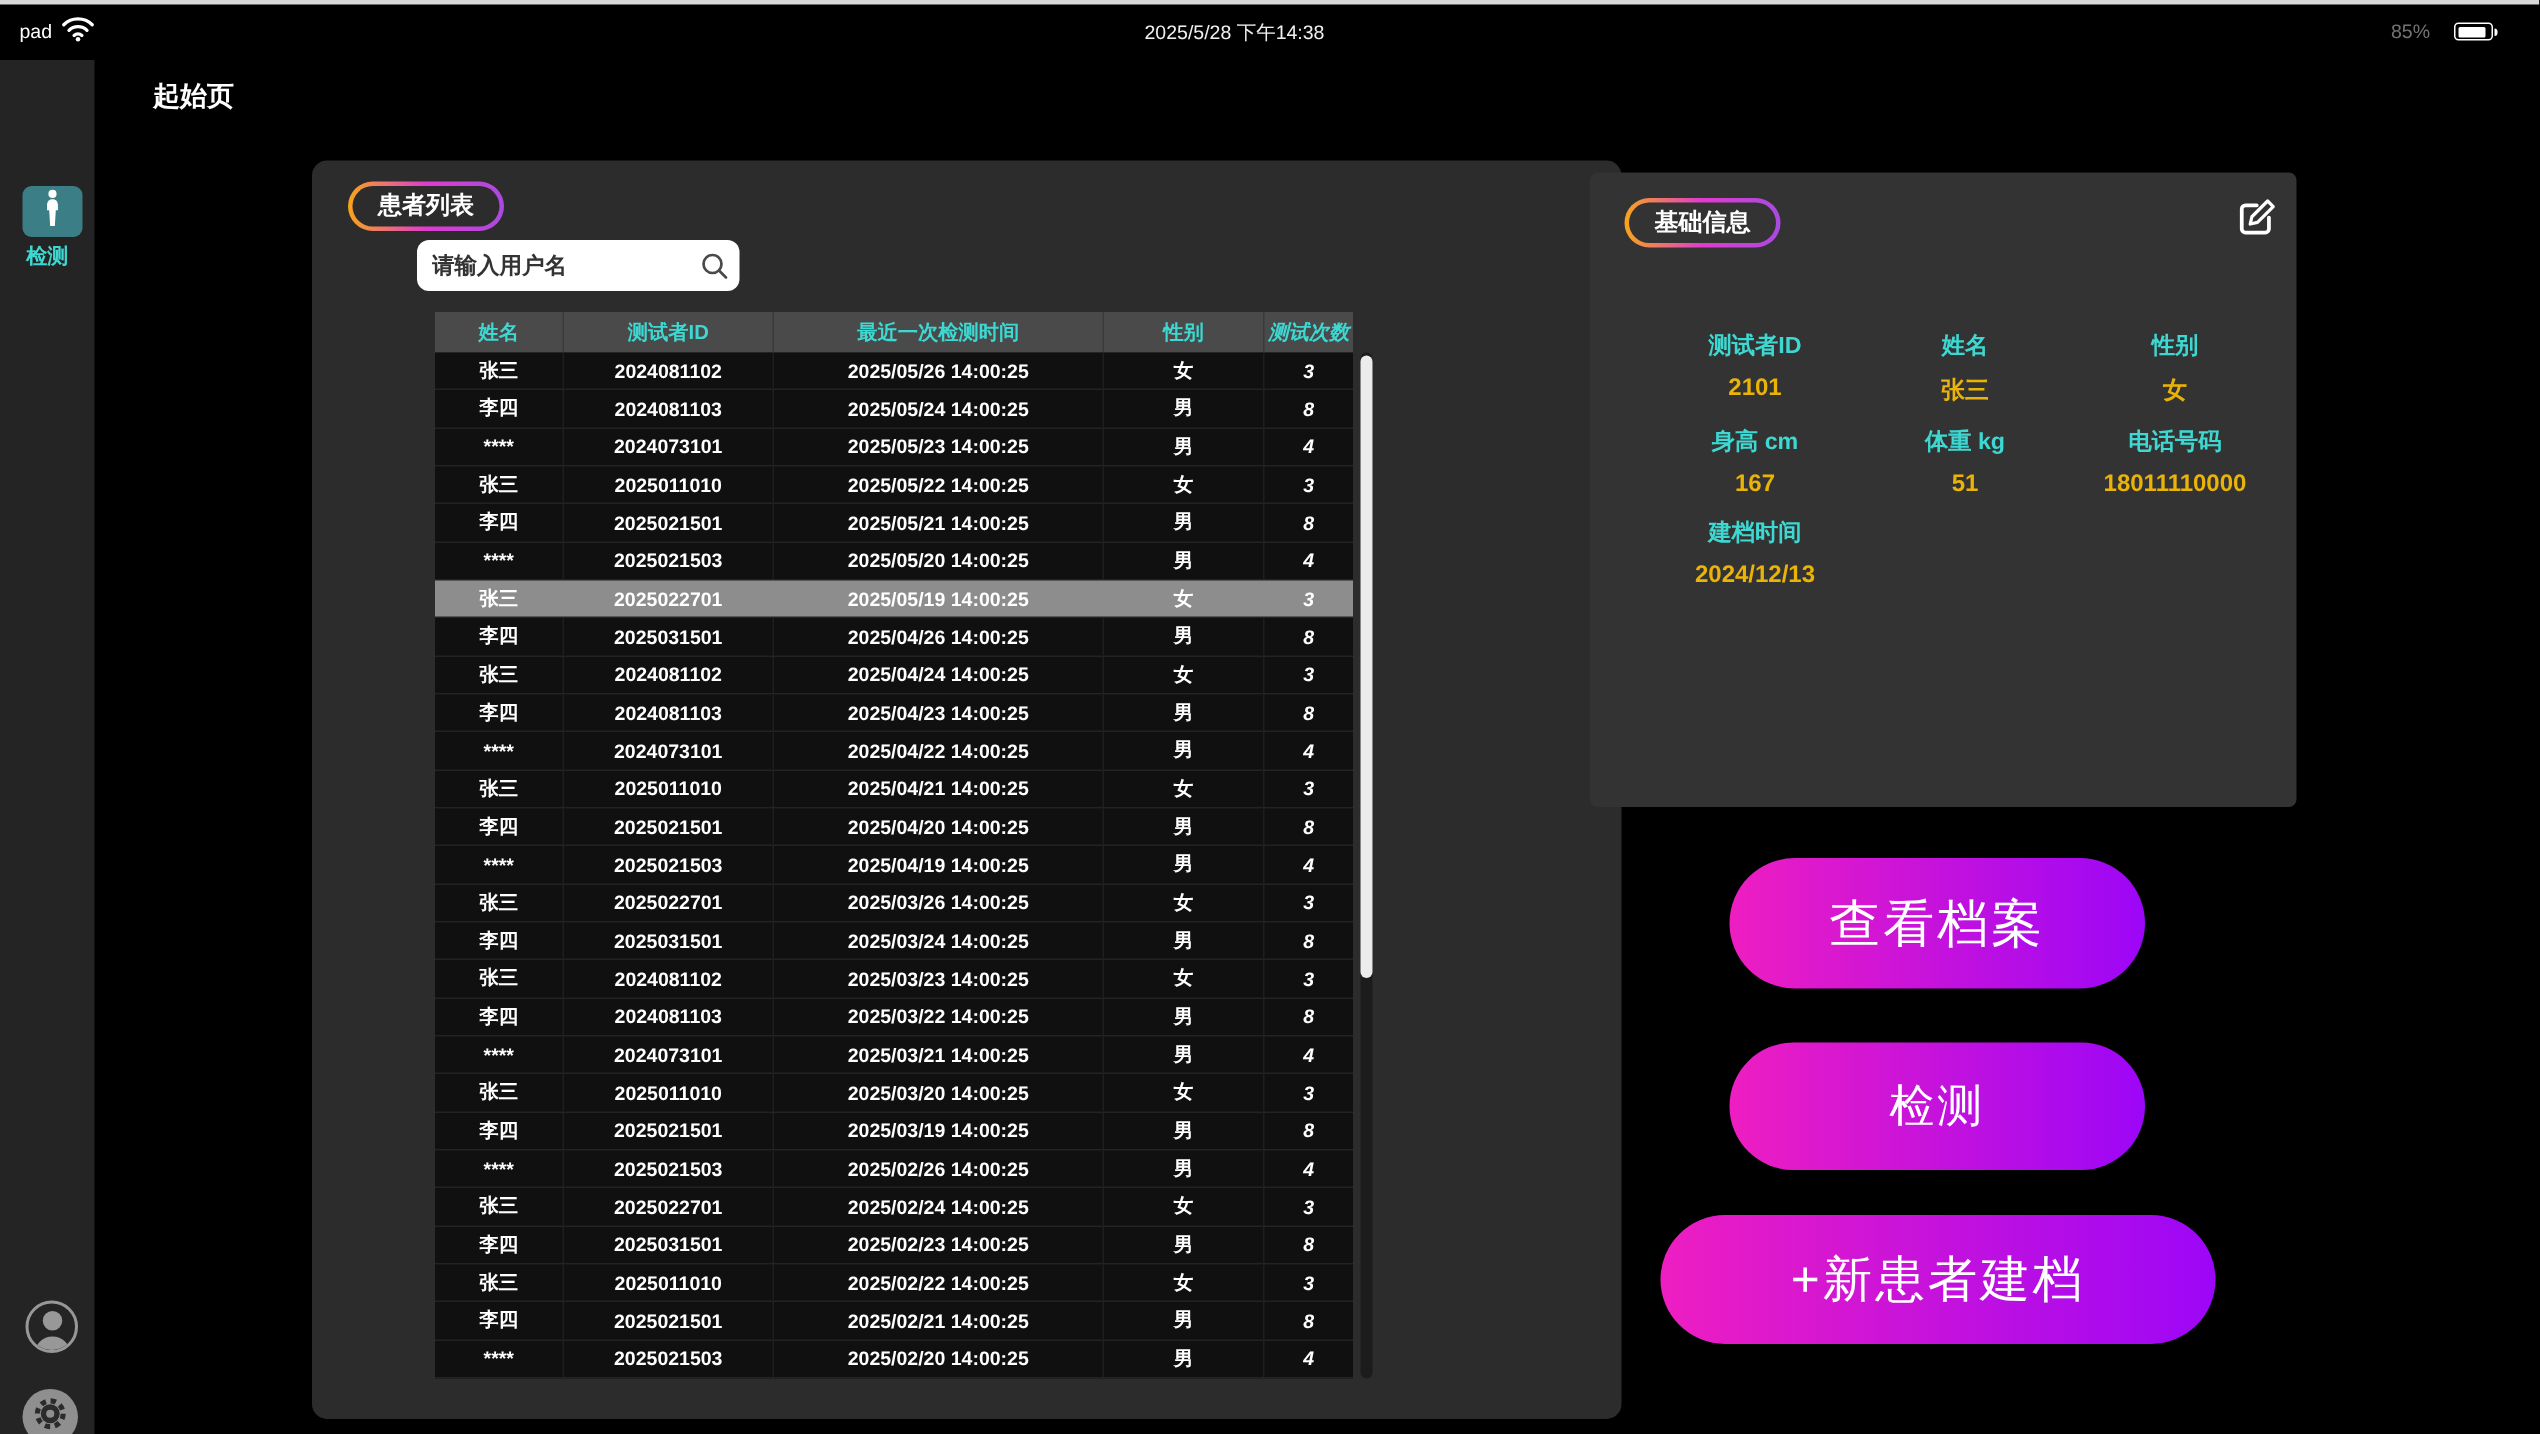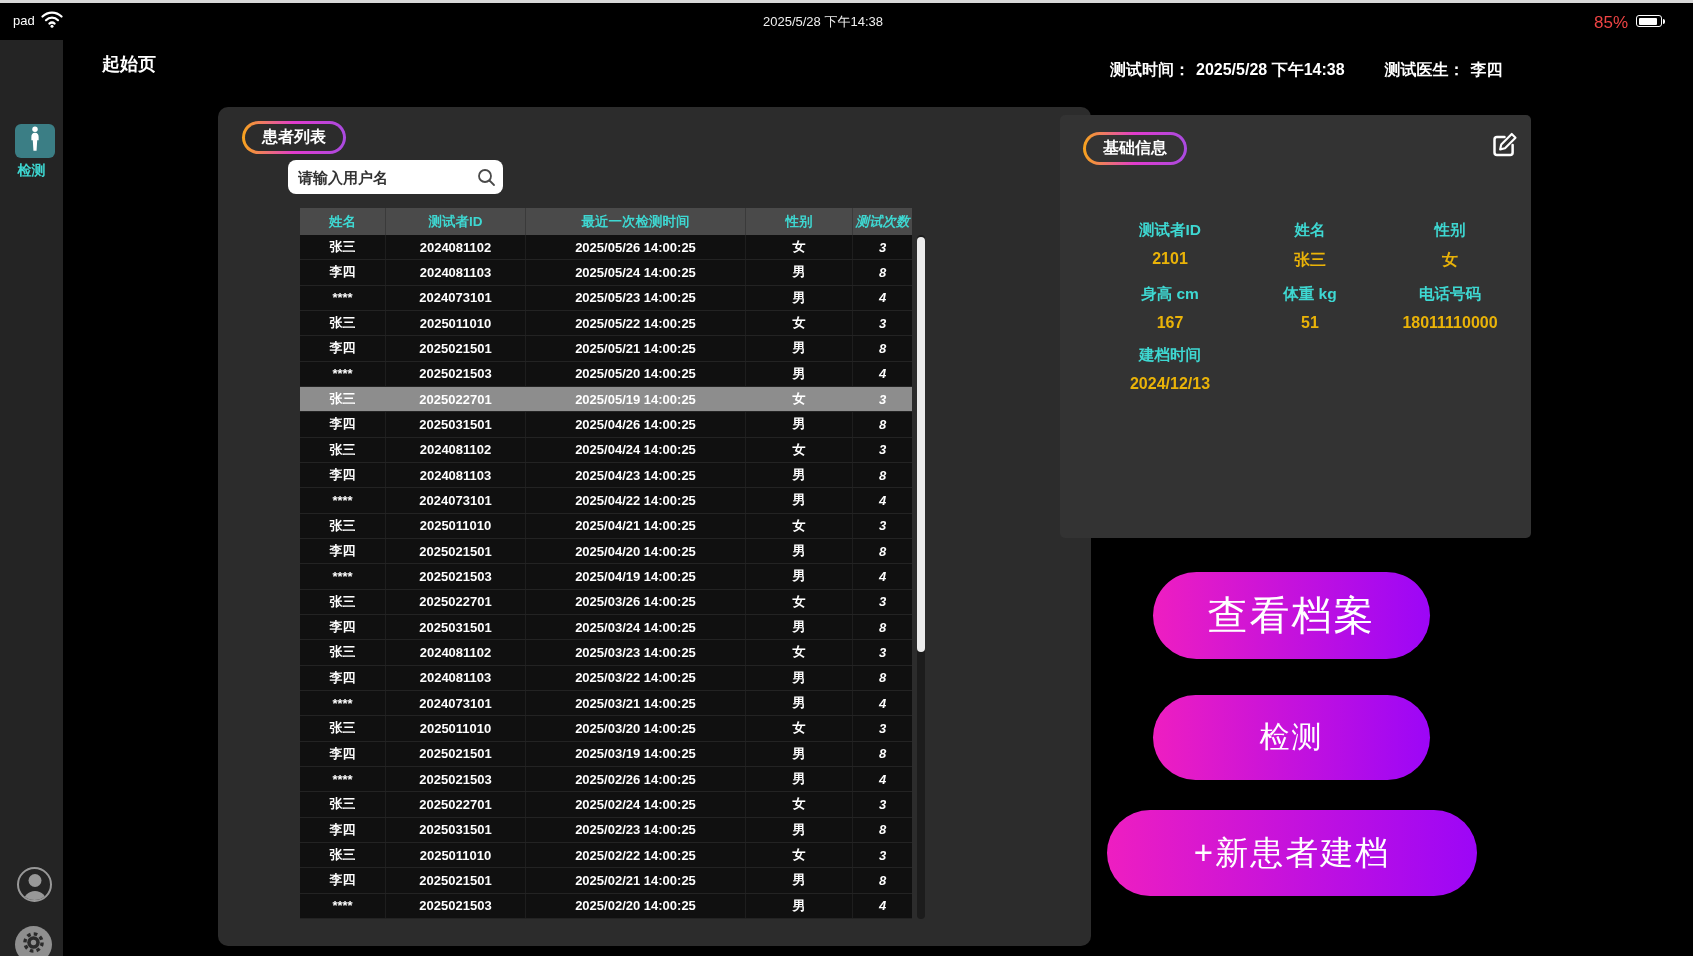--- a/index.html
+++ b/index.html
@@ -6,21 +6,21 @@
   *{box-sizing:border-box;}
   .app{position:relative;width:1693px;height:956px;background:#000;overflow:hidden;
        font-family:"Liberation Sans",sans-serif;color:#fff;}
   .abs{position:absolute;}
 
   
   .top-strip{left:0;top:0;width:1693px;height:3px;background:#d8d8d8;}
   .sb-device{left:13px;top:13px;font-size:13px;color:#fff;}
   .wifi{left:41px;top:11px;}
   .sb-time{left:763px;top:13px;font-size:13px;color:#efefef;}
-  .sb-batt-pct{left:1594px;top:13px;font-size:17px;color:#ef4444;}
+  .sb-batt-pct{left:1594px;top:13px;font-size:13px;color:#737373;}
   .batt{left:1636px;top:15px;width:26px;height:12px;border:1px solid #fff;border-radius:3px;}
   .batt .fill{position:absolute;left:1.5px;top:1.5px;width:18px;height:7px;background:#fff;border-radius:1px;}
   .batt .nub{position:absolute;right:-4px;top:2.5px;width:2.5px;height:5px;background:#fff;border-radius:0 2px 2px 0;}
 
   
   .sidebar{left:0;top:40px;width:63px;height:916px;background:#242424;}
   .detect-btn{left:15px;top:84px;width:40px;height:34px;border-radius:6px;
       background:var(--detect-icon-teal,#3b7e85);display:flex;align-items:center;justify-content:center;cursor:pointer;}
   .detect-label{left:0;top:122px;width:63px;text-align:center;font-size:14px;font-weight:700;
       color:var(--accent-cyan,#3ed8d2);}
@@ -33,21 +33,21 @@
   .gear-btn{left:15px;top:886px;width:37px;height:37px;border-radius:50%;background:#8f8f8f;
       display:flex;align-items:center;justify-content:center;cursor:pointer;}
 
   
   .page-title{left:102px;top:52px;font-size:18px;font-weight:700;}
   .header-meta{left:1110px;top:60px;font-size:16px;font-weight:700;white-space:nowrap;}
   .header-meta .v{margin-left:6px;}
   .header-meta .sep{display:inline-block;width:40px;}
 
   
-  .patient-panel{left:218px;top:107px;width:873px;height:839px;background:#2c2c2c;border-radius:10px;}
+  .patient-panel{left:208px;top:107px;width:873px;height:839px;background:#2c2c2c;border-radius:10px;}
   .pill{display:inline-block;padding:3px;border-radius:19px;
         background:linear-gradient(90deg,var(--pill-orange,#f7a41c),var(--pill-magenta,#e13bce),var(--pill-purple,#a94ae0));}
   .pill-inner{border-radius:16px;padding:3px 17px;font-size:16px;font-weight:700;color:#fff;white-space:nowrap;}
   .patient-panel .pill{position:absolute;left:24px;top:14px;}
   .patient-panel .pill-inner{background:#2c2c2c;}
 
   .search-box{left:70px;top:53px;width:215px;height:34px;background:#fff;border-radius:8px;}
   .search-box input{width:100%;height:100%;border:none;outline:none;background:transparent;border-radius:8px;
       padding:0 32px 0 10px;font-size:15px;font-weight:700;color:#4d7c0f;font-family:"Liberation Sans",sans-serif;}
   .search-box input::placeholder{color:#333;opacity:1;}
@@ -76,21 +76,21 @@
       display:flex;align-items:center;justify-content:center;background:transparent;border:none;padding:0;}
   .fields{position:absolute;left:40px;top:105px;width:420px;display:grid;
       grid-template-columns:repeat(3,140px);row-gap:13px;}
   .field{text-align:center;}
   .f-label{font-size:15.5px;font-weight:700;color:var(--accent-cyan,#3ed8d2);}
   .f-value{font-size:16px;font-weight:700;color:#eab308;margin-top:9px;}
 
   
   .action{border:none;color:#fff;cursor:pointer;letter-spacing:2px;font-family:"Liberation Sans",sans-serif;
       background:linear-gradient(90deg,var(--button-pink,#ee1ec1),var(--button-purple,#9c06f7));}
-  .btn-view{left:1153px;top:572px;width:277px;height:87px;border-radius:44px;font-size:40px;}
+  .btn-view{left:1153px;top:572px;width:277px;height:87px;border-radius:44px;font-size:34px;}
   .btn-detect{left:1153px;top:695px;width:277px;height:85px;border-radius:43px;font-size:30px;}
   .btn-new{left:1107px;top:810px;width:370px;height:86px;border-radius:43px;font-size:33px;}
 </style>
 </head>
 <body>
 
 <div class="app">
 
   <div class="abs top-strip"></div>
 
@@ -129,23 +129,20 @@
         <svg width="25" height="25" viewBox="0 0 25 25">
           <circle cx="12.5" cy="12.5" r="8.6" stroke="#2b2b2b" stroke-width="3.4" fill="none" stroke-dasharray="3.6 3.15"></circle>
           <circle cx="12.5" cy="12.5" r="6.3" fill="#2b2b2b"></circle>
           <circle cx="12.5" cy="12.5" r="2.7" fill="#8f8f8f"></circle>
         </svg>
       </span>
     </div>
   </div>
 
   <div class="abs page-title">起始页</div>
-  <div class="abs header-meta">
-    <span>测试时间：</span><span class="v">2025/5/28 下午14:38</span><span class="sep"></span><span>测试医生：</span><span class="v">李四</span>
-  </div>
 
   <section class="abs patient-panel">
     <div class="pill">
       <div class="pill-inner">患者列表</div>
     </div>
     <div class="abs search-box">
       <input type="text" placeholder="请输入用户名" style="">
       <span class="search-icon">
         <svg width="19" height="19" viewBox="0 0 19 19">
           <circle cx="8" cy="8" r="6" stroke="#4a4a4a" stroke-width="1.8" fill="none"></circle>

